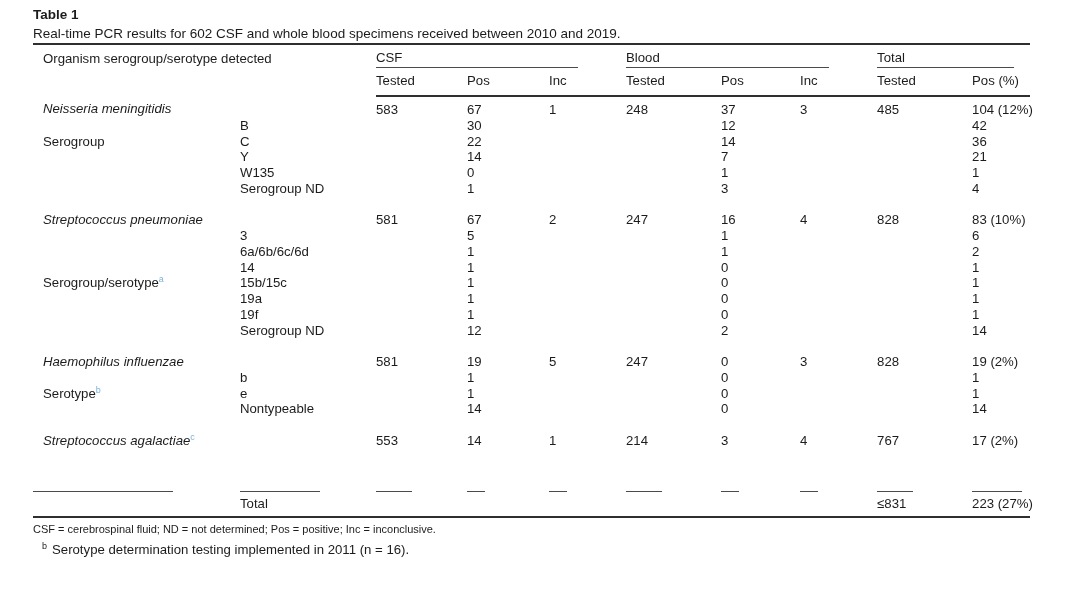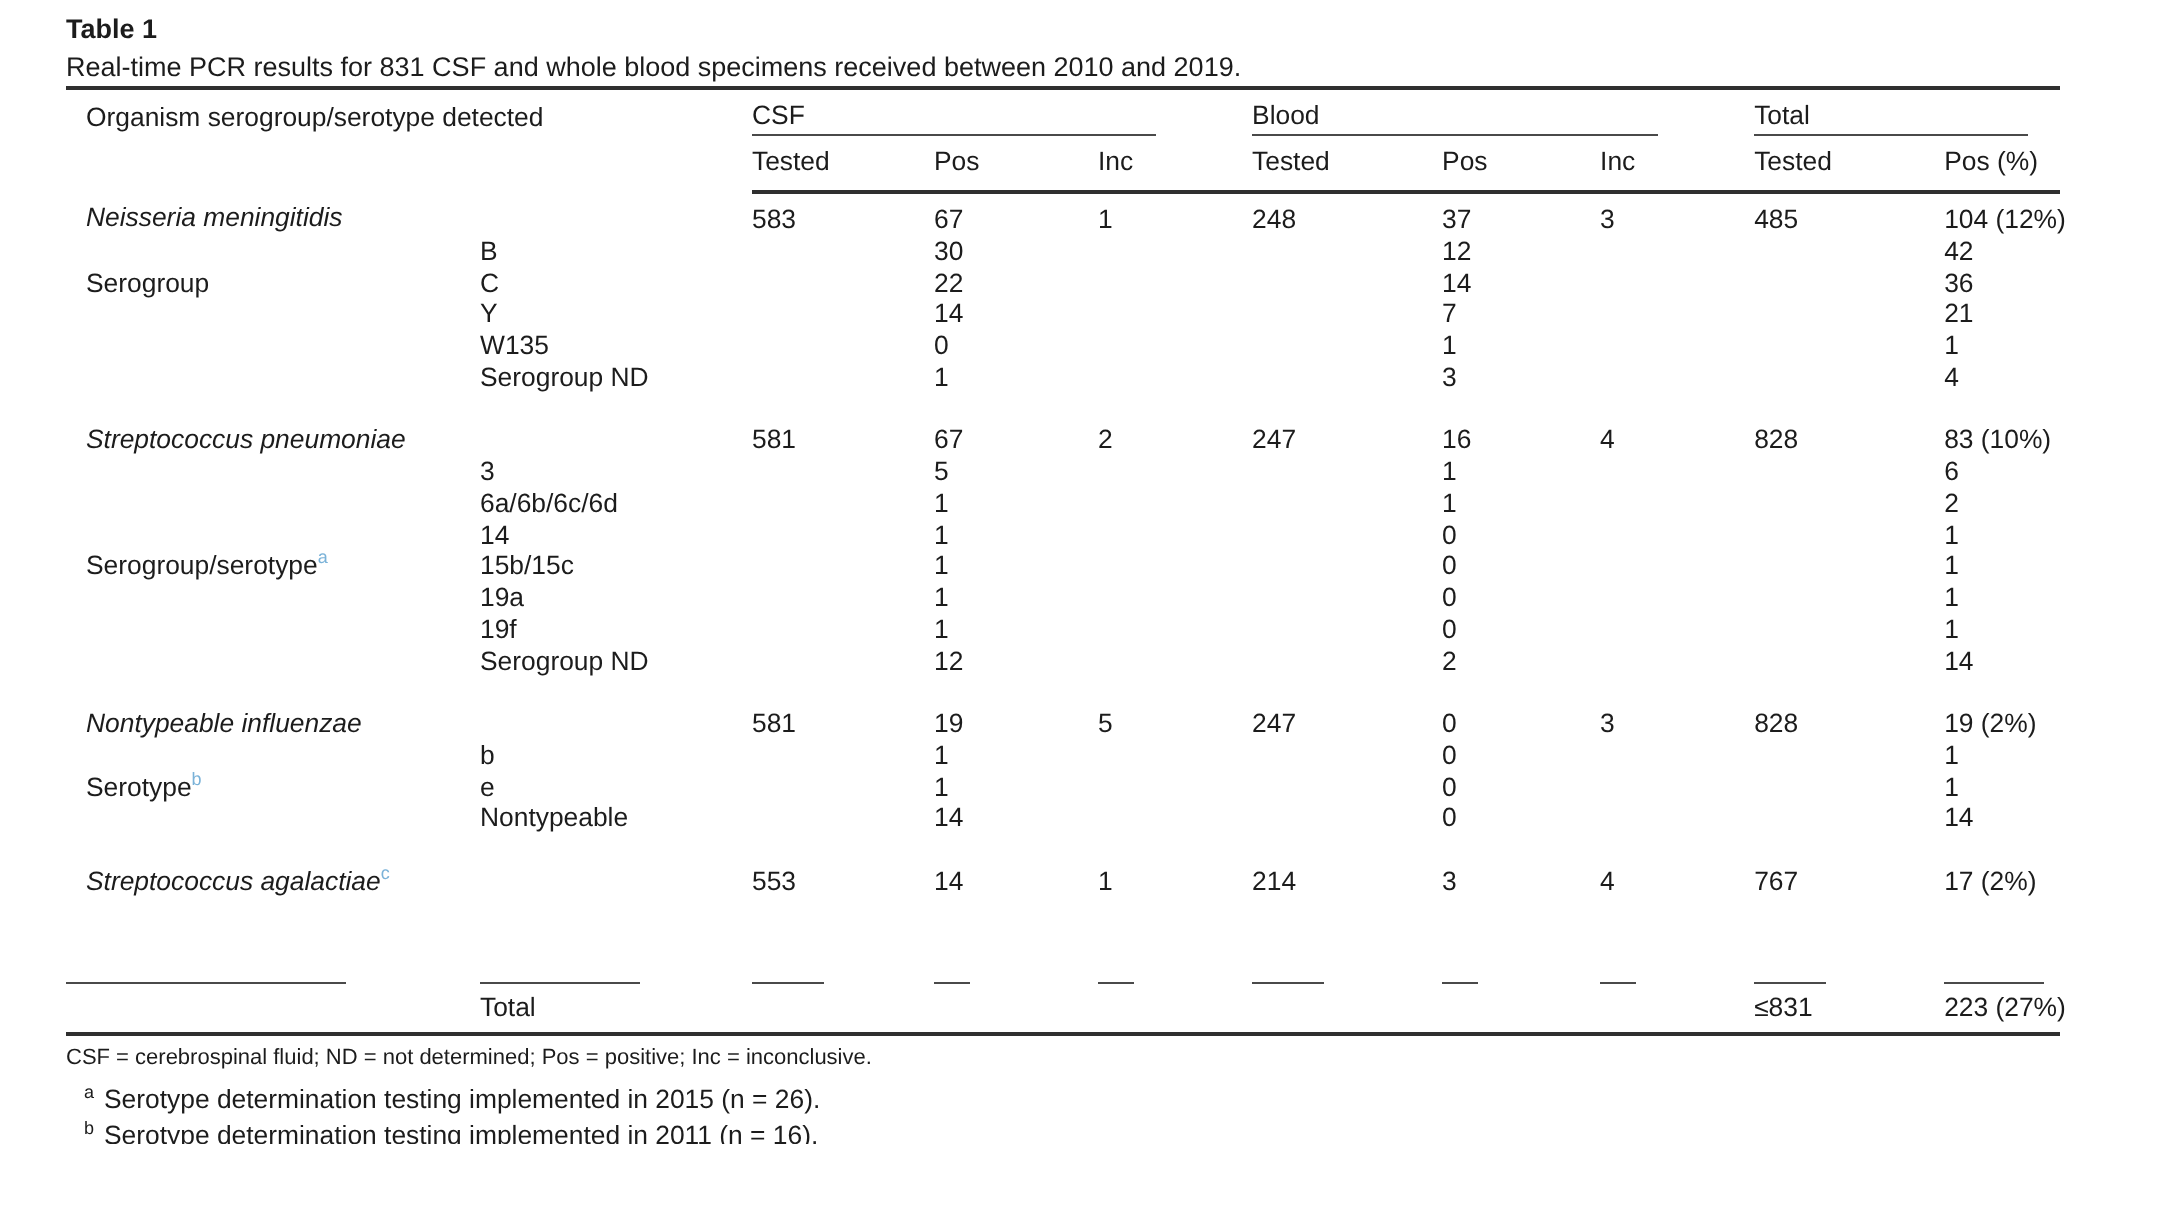--- a/index.html
+++ b/index.html
@@ -41,21 +41,21 @@
   .fn-list { position:absolute; left:33px; top:541px; font-size:13.2px; }
   .fn-item { padding-left:9px; line-height:18px; }
   .fn-item sup.fnmark { margin-right:5px; }
 </style>
 </head>
 <body>
 
 <div class="page">
 
   <div class="tbl-label">Table 1</div>
-  <div class="tbl-caption">Real-time PCR results for 831 CSF and whole blood specimens received between 2010 and 2019.</div>
+  <div class="tbl-caption">Real-time PCR results for 602 CSF and whole blood specimens received between 2010 and 2019.</div>
 
   <table class="data-table">
     <colgroup>
       <col style="width:207px">
         <col style="width:136px">
       <col style="width:91px">
         <col style="width:82px">
         <col style="width:77px">
       <col style="width:95px">
         <col style="width:79px">
@@ -256,21 +256,21 @@
           <td></td>
           <td>2</td>
           <td></td>
           <td></td>
           <td>14</td>
         </tr>
         <tr class="spacer">
           <td colspan="10"></td>
         </tr>
         <tr>
-          <td class="c1"><span class="it">Nontypeable influenzae</span></td>
+          <td class="c1"><span class="it">Haemophilus influenzae</span></td>
           <td></td>
           <td>581</td>
           <td>19</td>
           <td>5</td>
           <td>247</td>
           <td>0</td>
           <td>3</td>
           <td>828</td>
           <td>19 (2%)</td>
         </tr>
@@ -370,17 +370,16 @@
           <td></td>
           <td></td>
           <td>≤831</td>
           <td>223 (27%)</td>
         </tr>
       </tbody>
   </table>
 
   <div class="fn-abbr">CSF = cerebrospinal fluid; ND = not determined; Pos = positive; Inc = inconclusive.</div>
   <div class="fn-list">
-    <div class="fn-item"><sup class="fnmark">a</sup><span>Serotype determination testing implemented in 2015 (n = 26).</span></div>
     <div class="fn-item"><sup class="fnmark">b</sup><span>Serotype determination testing implemented in 2011 (n = 16).</span></div>
   </div>
 
 </div>
 
 </body></html>

